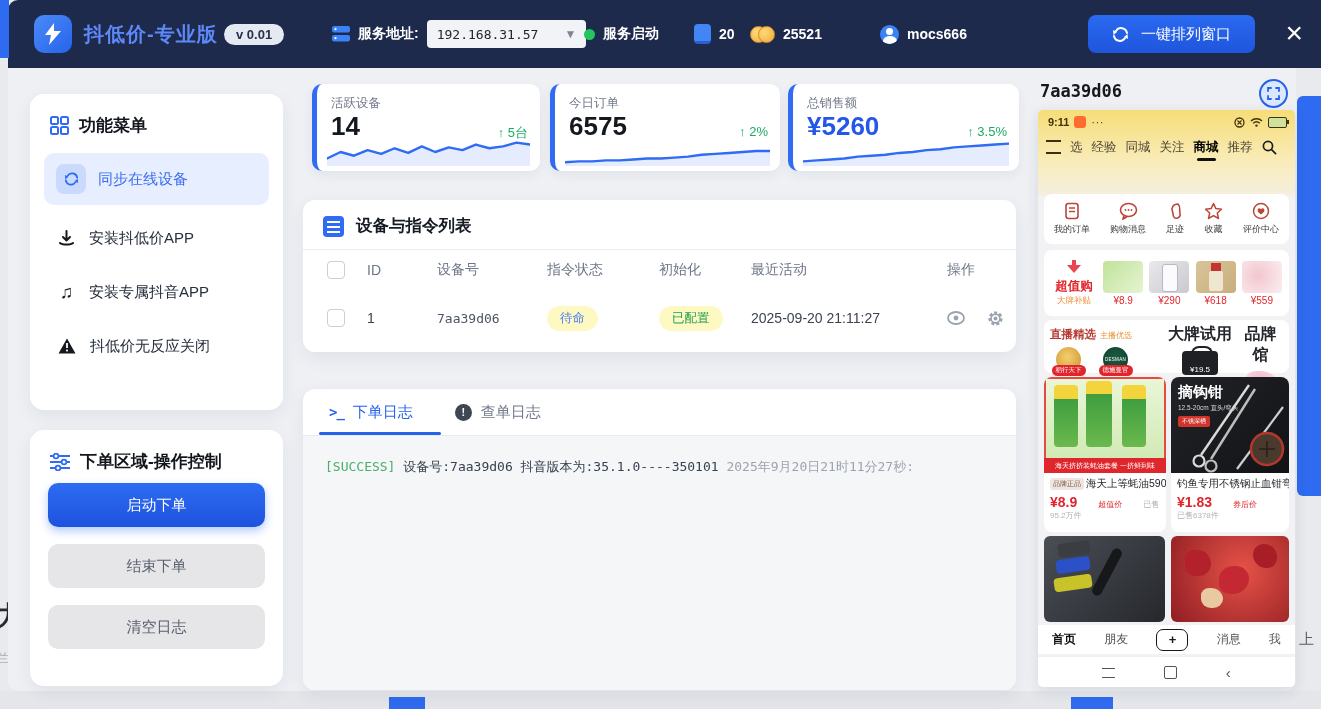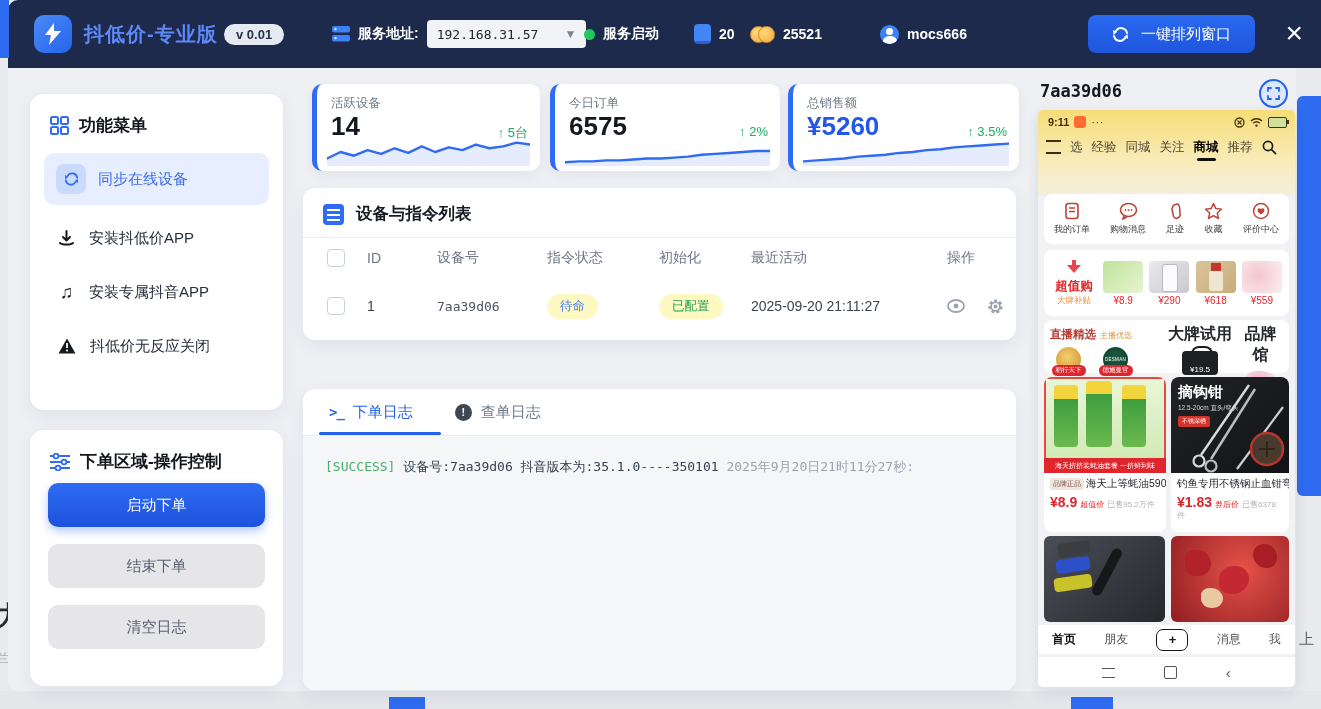--- a/index.html
+++ b/index.html
@@ -115,21 +115,21 @@
   .lv-sub{font-size:8px;color:#e9912f;margin-left:4px;}
   .lv-dark{font-size:16px;font-weight:bold;color:#23262b;}
   .avatar{width:25px;height:25px;border-radius:50%;position:relative;}
   .av-label{position:absolute;left:50%;transform:translateX(-50%);bottom:-4px;background:#e0262d;color:#fff;font-size:6.5px;padding:1px 4px;border-radius:6px;white-space:nowrap;}
   .pgrid{position:absolute;top:267px;height:155px;width:122px;background:#fff;border-radius:8px;overflow:hidden;}
   .p-img{position:relative;height:96px;overflow:hidden;}
   .p-t{padding:4px 6px 0 6px;font-size:10.5px;color:#23262b;white-space:nowrap;overflow:hidden;}
   .badge-sm{display:inline-block;background:#ece5e0;color:#7c4f3f;font-size:7px;padding:1px 3px;border-radius:3px;margin-right:2px;vertical-align:1px;}
   .p-price{padding:3px 6px;font-size:8px;color:#b0b3ba;}
   .pr{color:#e0262d;font-weight:bold;font-size:14px;}
-  .pr-tag{color:#e0262d;font-size:8px;margin:0 3px;}
+  .pr-tag{color:#e0262d;font-size:8px;margin:0 21px;}
   .tile{position:absolute;top:426px;height:86px;width:121px;border-radius:6px;overflow:hidden;}
   .p-nav{position:absolute;left:0;right:0;top:515px;height:29px;background:#fff;display:flex;align-items:center;justify-content:space-around;}
   .pn{font-size:12px;color:#555;cursor:pointer;}
   .pn.active{font-weight:bold;color:#111;}
   .plus-btn{width:30px;height:20px;border:1.7px solid #15181e;border-radius:7px;display:flex;align-items:center;justify-content:center;font-size:13px;font-weight:bold;color:#15181e;cursor:pointer;background:#fff;}
   .p-android{position:absolute;left:0;right:0;top:546px;height:31px;background:#fff;border-top:1px solid #f0f0f0;display:flex;align-items:center;justify-content:space-around;padding:0 40px;}
   .nav-sq{width:11px;height:11px;border:1.6px solid #555;border-radius:2px;cursor:pointer;}
   .nav-ham{width:13px;height:8px;border-top:1.6px solid #555;border-bottom:1.6px solid #555;cursor:pointer;}
   .nav-back{font-size:15px;color:#555;cursor:pointer;}
 
@@ -293,21 +293,21 @@
   <div class="stat-card" style="left:788px;top:84px;width:226px;">
     <div class="stat-label">总销售额</div>
     <div class="stat-value blue">¥5260</div>
     <div class="stat-delta">↑ 3.5%</div>
     <svg class="spark" viewBox="0 0 100 30" preserveAspectRatio="none">
         <path d="M0,30 L0.0,25 L6.7,24 L13.3,23 L20.0,22 L26.7,20 L33.3,19 L40.0,18 L46.7,16 L53.3,15 L60.0,13 L66.7,12 L73.3,10 L80.0,9 L86.7,8 L93.3,7 L100.0,6 L100,30 Z" fill="rgba(47,107,243,0.13)"></path>
         <polyline points="0.0,25 6.7,24 13.3,23 20.0,22 26.7,20 33.3,19 40.0,18 46.7,16 53.3,15 60.0,13 66.7,12 73.3,10 80.0,9 86.7,8 93.3,7 100.0,6" fill="none" stroke="#2f6bf3" stroke-width="2.4" stroke-linecap="round" stroke-linejoin="round" vector-effect="non-scaling-stroke"></polyline>
       </svg>
   </div>
 
-  <div class="card" style="left:303px;top:188px;width:713px;height:152px;border-radius:12px;">
+  <div class="card" style="left:303px;top:200px;width:713px;height:152px;border-radius:12px;">
     <div class="tbl-head">
       <span class="tbl-ico"></span>
       <span>设备与指令列表</span>
     </div>
     <div class="divider"></div>
     <div class="trow cols">
       <span class="cbx"></span>
       <span>ID</span>
       <span>设备号</span>
       <span>指令状态</span>

